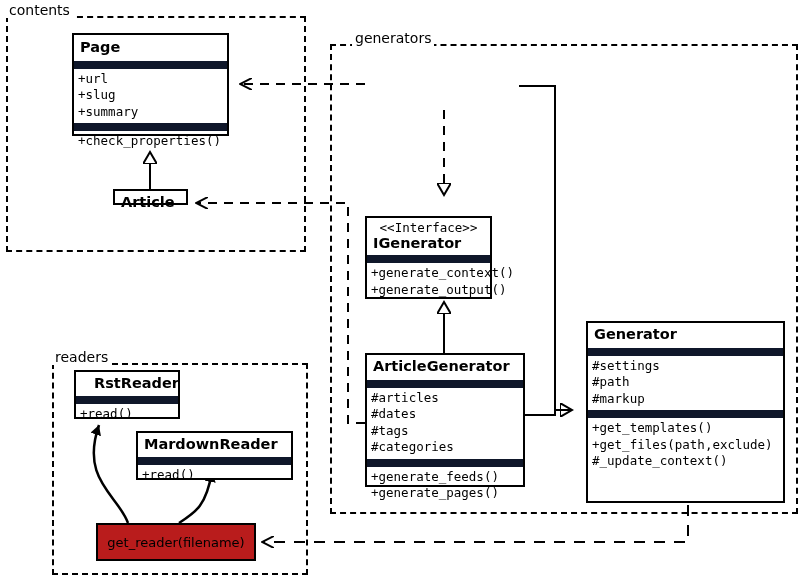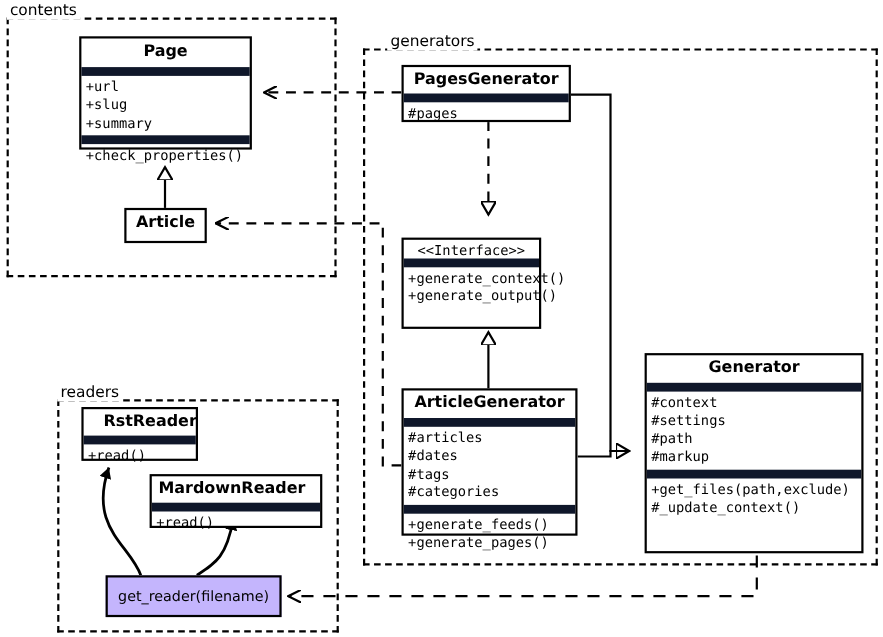--- a/index.html
+++ b/index.html
@@ -5,26 +5,26 @@
   html,body{margin:0;padding:0;background:#ffffff;}
   body{font-family:"DejaVu Sans", sans-serif;}
   #diagram{position:relative;width:803px;height:579px;background:#ffffff;overflow:hidden;}
 
   
   .package{position:absolute;border:2px dashed #000;box-sizing:border-box;background:transparent;}
   .pkg-label{position:absolute;font-family:"DejaVu Sans", sans-serif;font-size:14px;color:#000;background:#ffffff;padding:0 3px;white-space:nowrap;}
 
   
   .umlbox{position:absolute;border:2px solid #000;background:#ffffff;box-sizing:border-box;}
-  .uml-name{font-family:"DejaVu Sans", sans-serif;font-weight:bold;font-size:14.5px;text-align:center;color:#000;padding:4px 6px 5px 6px;line-height:1.15;}
+  .uml-name{font-family:"DejaVu Sans", sans-serif;font-weight:bold;font-size:14.5px;color:#000;padding:4px 6px 5px 6px;line-height:1.15;}
   .uml-stereo{font-family:"DejaVu Sans Mono", monospace;font-weight:normal;font-size:12.5px;text-align:center;color:#000;padding:3px 6px 0 6px;line-height:1.1;}
   .uml-sep{border-top:8px solid #0f172a;}
   .uml-comp{font-family:"DejaVu Sans Mono", monospace;font-size:12.5px;color:#000;padding:2px 4px 3px 4px;line-height:1.32;}
   .uml-comp div{white-space:nowrap;}
-  .plainbox{position:absolute;border:2px solid #000;background:#c4b5fd;box-sizing:border-box;display:flex;align-items:center;justify-content:center;}
+  .plainbox{position:absolute;border:2px solid #000;background:#b91c1c;box-sizing:border-box;display:flex;align-items:center;justify-content:center;}
   .plainbox span{font-family:"DejaVu Sans", sans-serif;font-size:13px;color:#000;}
   svg.overlay{position:absolute;left:0;top:0;width:803px;height:579px;pointer-events:none;}
 </style>
 </head>
 <body>
 
 <div id="diagram">
 
   <div class="package" style="left:6px;top:16px;width:300px;height:236px;"></div>
   <div class="pkg-label" style="left:6px;top:2px;">contents</div>
@@ -94,34 +94,29 @@
     <div class="uml-sep uml-comp">
       <div>+url</div>
       <div>+slug</div>
       <div>+summary</div>
     </div>
     <div class="uml-sep uml-comp">
       <div>+check_properties()</div>
     </div>
   </div>
 
-  <div class="umlbox" style="left:113px;top:189px;width:75px;height:32px;">
+  <div class="umlbox" style="left:113px;top:189px;width:75px;height:16px;">
     <div class="uml-name" style="padding:3px 6px;">Article</div>
   </div>
 
-  <div class="umlbox" style="left:365px;top:59px;width:154px;height:52px;">
-    <div class="uml-name" style="padding:3px 6px 4px 6px;">PagesGenerator</div>
-    <div class="uml-sep uml-comp">
-      <div>#pages</div>
-    </div>
-  </div>
 
   <div class="umlbox" style="left:365px;top:216px;width:127px;height:83px;">
     <div>
       <div class="uml-stereo">&lt;&lt;Interface&gt;&gt;</div>
+      <div class="uml-name" style="padding:0 6px 4px 6px;">IGenerator</div>
     </div>
     <div class="uml-sep uml-comp">
       <div>+generate_context()</div>
       <div>+generate_output()</div>
     </div>
   </div>
 
   <div class="umlbox" style="left:365px;top:353px;width:160px;height:134px;">
     <div class="uml-name" style="padding:3px 6px 5px 6px;">ArticleGenerator</div>
     <div class="uml-sep uml-comp">
@@ -132,26 +127,26 @@
     </div>
     <div class="uml-sep uml-comp">
       <div>+generate_feeds()</div>
       <div>+generate_pages()</div>
     </div>
   </div>
 
   <div class="umlbox" style="left:586px;top:321px;width:199px;height:182px;">
     <div class="uml-name" style="padding:3px 6px 5px 6px;">Generator</div>
     <div class="uml-sep uml-comp">
-      <div>#context</div>
       <div>#settings</div>
       <div>#path</div>
       <div>#markup</div>
     </div>
     <div class="uml-sep uml-comp">
+      <div>+get_templates()</div>
       <div>+get_files(path,exclude)</div>
       <div>#_update_context()</div>
     </div>
   </div>
 
   <div class="umlbox" style="left:74px;top:370px;width:106px;height:49px;">
     <div class="uml-name" style="padding:3px 6px 4px 18px;">RstReader</div>
     <div class="uml-sep uml-comp">
       <div>+read()</div>
     </div>

